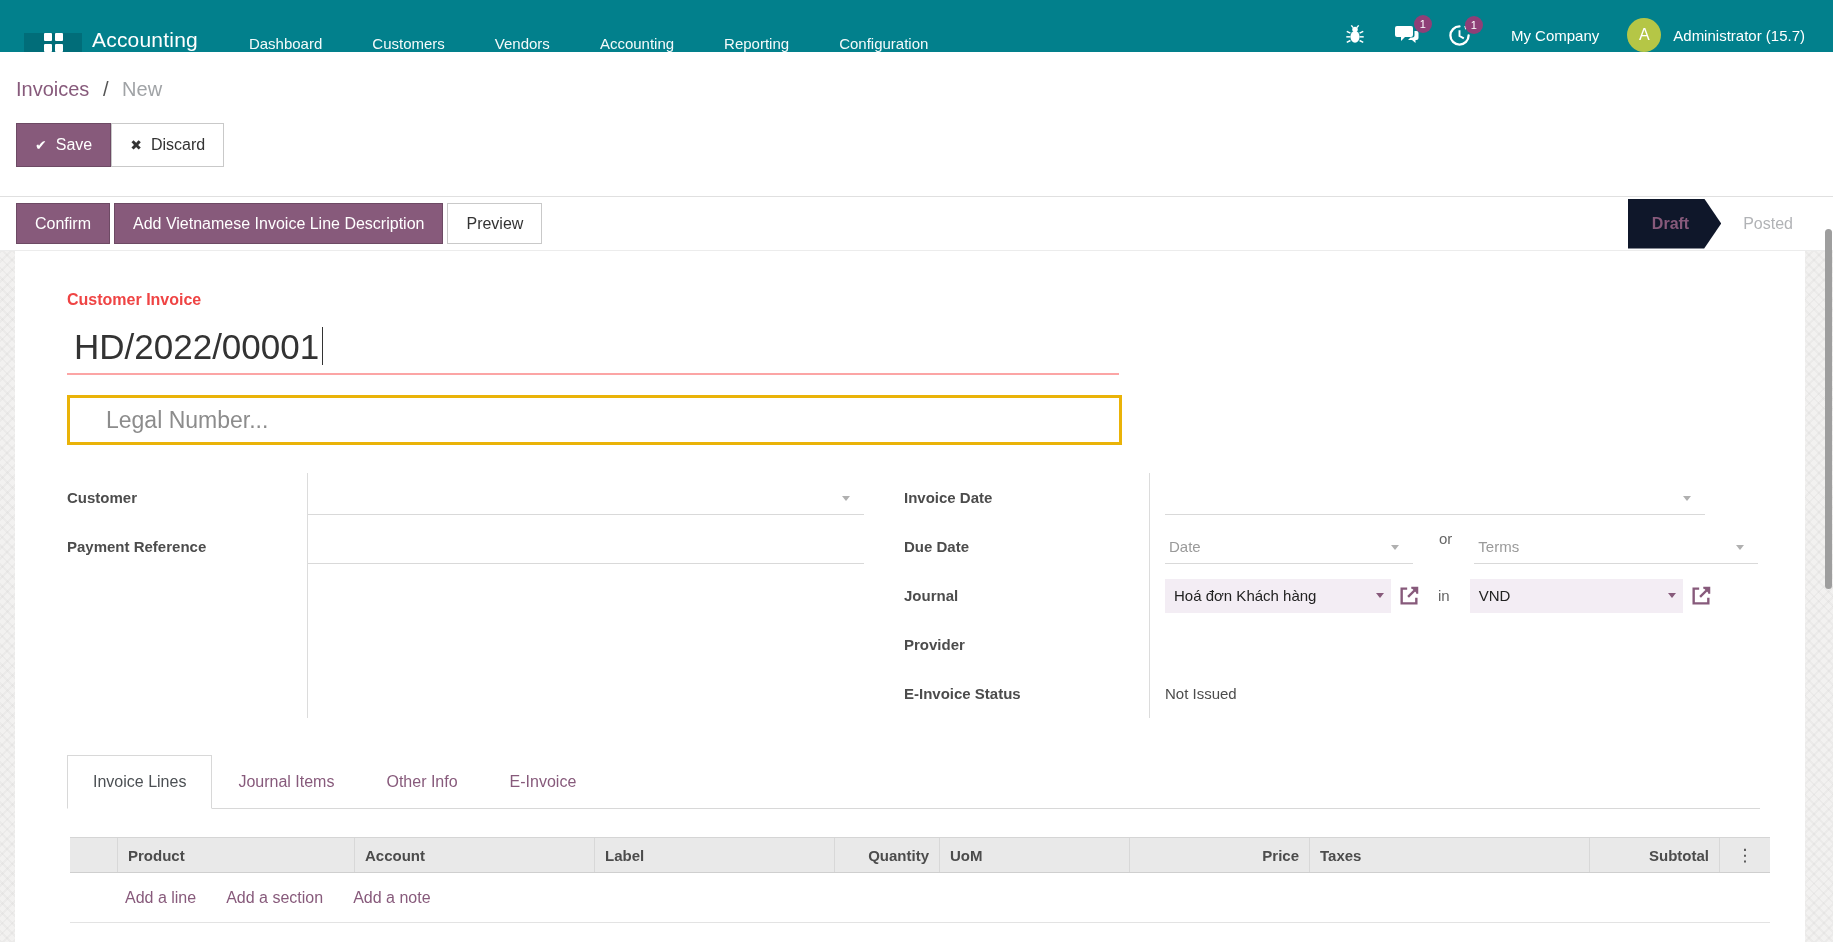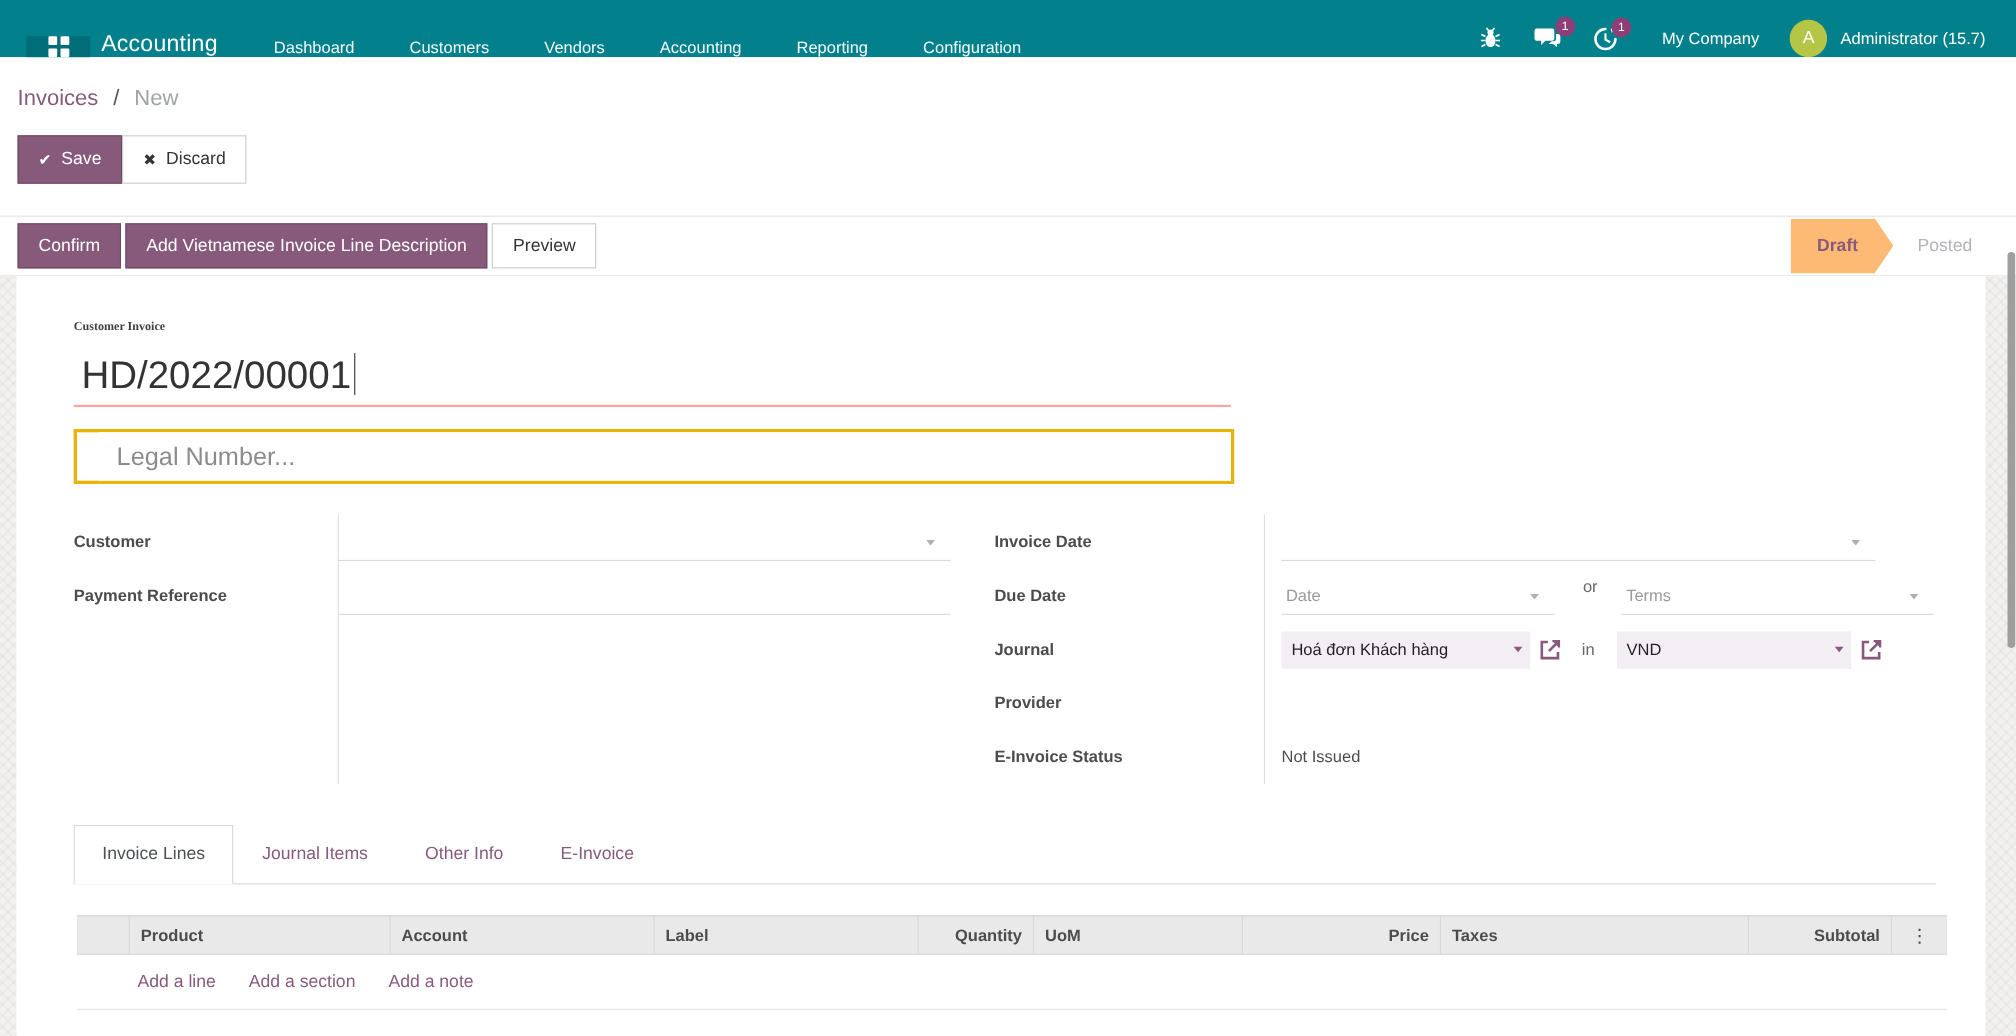--- a/index.html
+++ b/index.html
@@ -32,33 +32,33 @@
   .btn { font-size:16px; height:44px; display:inline-flex; align-items:center; padding:0 18px; border:1px solid transparent; cursor:pointer; background:#fff; }
   .btn .ico { margin-right:9px; font-size:14px; }
   .btn-primary { background:#875a7b; border-color:#6d4a64; color:#fff; }
   .btn-secondary { background:#fff; border-color:#c9c9c9; color:#333; }
 
   
   .statusbar { height:55px; border-top:1px solid #e0e0e0; border-bottom:1px solid #ececec; background:#fff; display:flex; align-items:center; padding-left:16px; }
   .statusbar .btn { height:41px; font-size:16px; margin-right:4px; }
   .states { margin-left:auto; display:flex; align-items:stretch; height:50px; padding-right:10px; }
   .state { display:flex; align-items:center; font-size:16px; }
-  .state-draft { background:#fdba74; color:#875a7b; font-weight:700; padding:0 32px 0 24px; clip-path:polygon(0 0, calc(100% - 17px) 0, 100% 50%, calc(100% - 17px) 100%, 0 100%); }
+  .state-draft { background:#0f172a; color:#875a7b; font-weight:700; padding:0 32px 0 24px; clip-path:polygon(0 0, calc(100% - 17px) 0, 100% 50%, calc(100% - 17px) 100%, 0 100%); }
   .state-posted { color:#b1b3b6; padding:0 30px 0 22px; }
 
   
   .content { position:relative; height:691px;
     background-color:#f2f1f0;
     background-image:
       repeating-linear-gradient(45deg, rgba(0,0,0,.028) 0 2px, transparent 2px 7px),
       repeating-linear-gradient(135deg, rgba(0,0,0,.028) 0 2px, transparent 2px 7px); }
   .sheet { position:absolute; left:15px; top:0; width:1790px; height:100%; background:#fff; padding:40px 45px 0 52px; }
   .scroll-thumb { position:absolute; right:1px; top:-22px; width:7px; height:360px; background:#9e9e9e; border-radius:4px; cursor:pointer; }
 
-  .doc-type { font-size:11px; font-weight:700; color:#404040;font-family:Liberation Serif, serif; }
+  .doc-type { font-size:16px; font-weight:700; color:#ef4444; }
   .doc-number-row { margin-top:16px; width:1052px; border-bottom:2px solid #fca5a5; padding:2px 0 6px 7px; }
   .doc-number { font-size:35px; color:#333; display:inline; }
   .cursor { display:inline-block; width:1px; height:38px; background:#333; margin-left:3px; vertical-align:-6px; }
 
   .legal-box { margin-top:20px; width:1055px; height:50px; border:3px solid #eab308; display:flex; align-items:center;padding-left:20px; }
   .legal-input { border:none; outline:none; width:100%; height:100%; font-family:"Liberation Sans",sans-serif; font-size:23px; color:#555; padding:0 16px; }
   .legal-input::placeholder { color:#8c8c8c; }
 
   
   .field-area { margin-top:28px; display:flex; }

